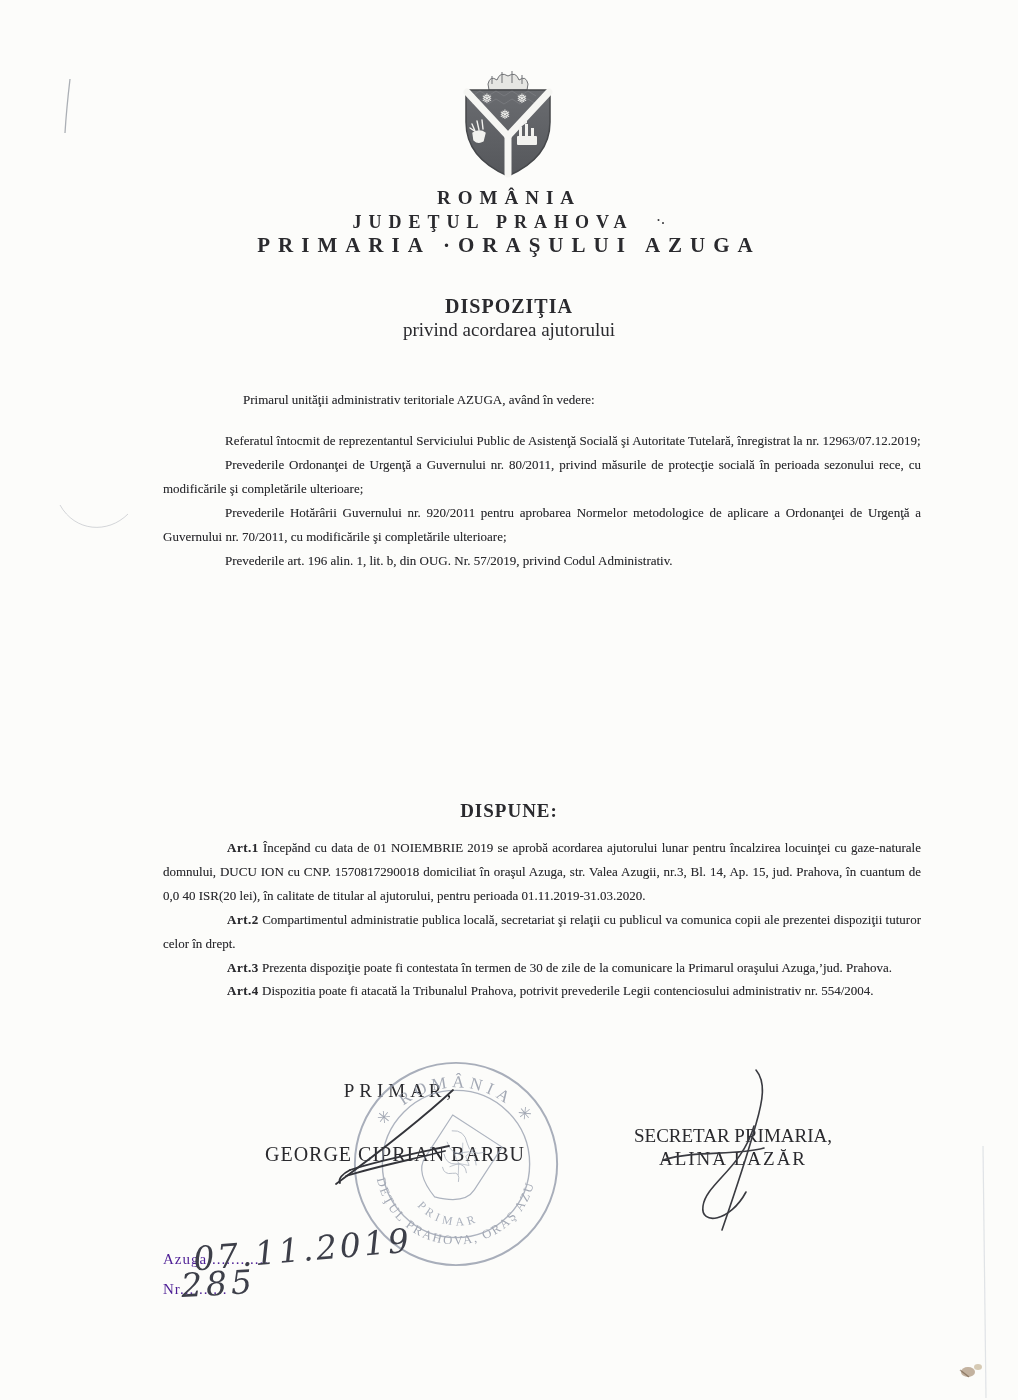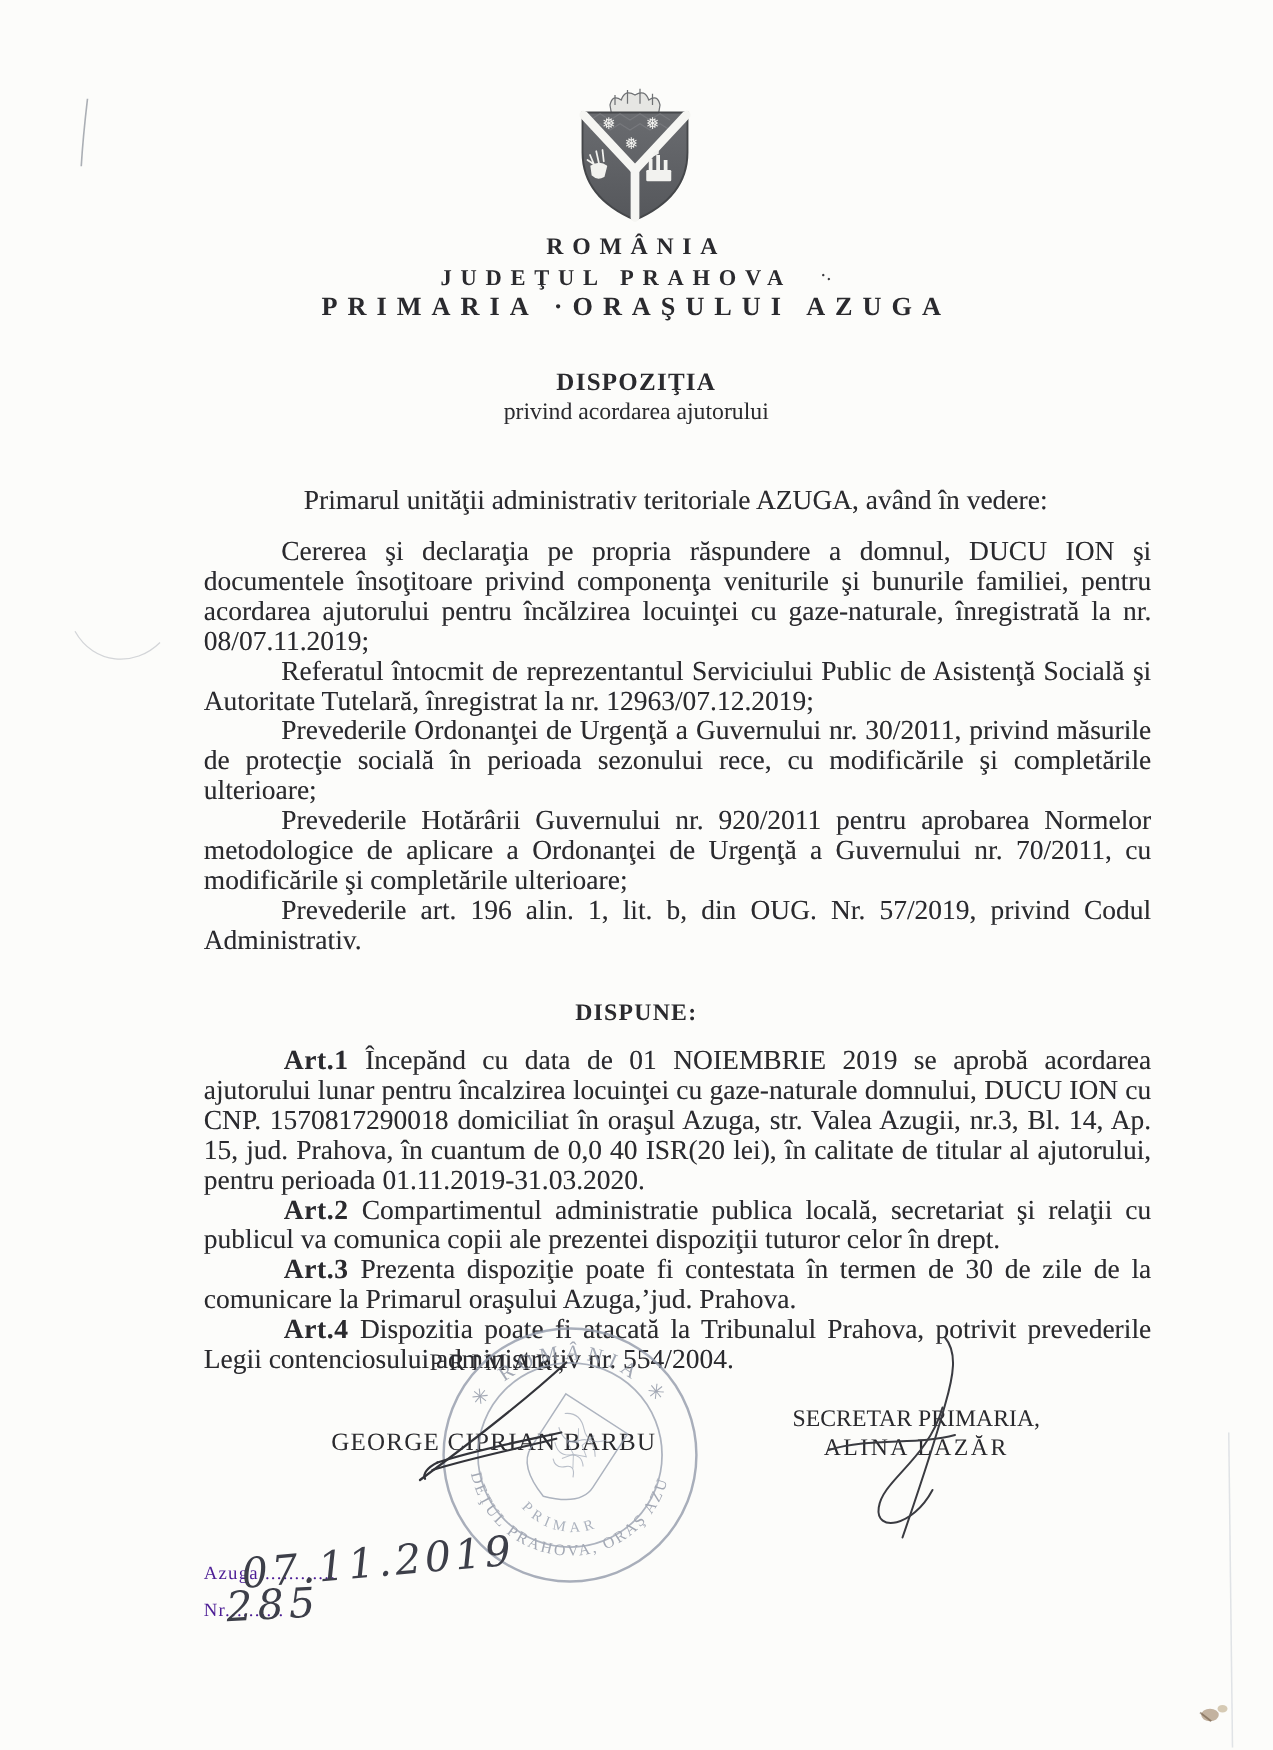--- a/index.html
+++ b/index.html
@@ -14,21 +14,21 @@
   .hdr{top:186px;left:0;width:1018px;text-align:center;line-height:23px;}
   .hdr .l1{font-weight:bold;font-size:19px;letter-spacing:7px;}
   .hdr .l2{font-weight:bold;font-size:18px;letter-spacing:7px;}
   .hdr .l3{font-weight:bold;font-size:21px;letter-spacing:8px;}
   .hdr .mark{font-size:12px;letter-spacing:1px;vertical-align:4px;color:#3a3a3e;}
   
   .ttl{top:294px;left:0;width:1018px;text-align:center;line-height:24px;}
   .ttl .t1{font-weight:bold;font-size:20px;letter-spacing:1px;}
   .ttl .t2{font-size:19px;}
   
-  .bodytxt{font-size:22px;line-height:23.9px;text-shadow:0 0 .5px rgba(40,40,45,.35);}
+  .bodytxt{font-size:13px;line-height:23.9px;text-shadow:0 0 .5px rgba(40,40,45,.35);}
   .intro{top:388px;left:163px;width:760px;text-indent:80px;}
   .cons{top:429px;left:163px;width:758px;}
   .cons p{margin:0;text-indent:62px;text-align:justify;}
   .dispune{top:764px;left:0;width:1018px;text-align:center;font-weight:bold;font-size:19px;letter-spacing:1px;margin-top:36px;}
   .arts{top:806px;left:163px;width:758px;margin-top:30px;}
   .arts p{margin:0;text-indent:64px;text-align:justify;}
   .arts b{letter-spacing:.5px;}
   
   .sig-primar-title{top:1080px;left:240px;width:320px;text-align:center;font-size:19px;letter-spacing:5px;}
   .sig-primar-name{top:1103px;left:210px;width:370px;text-align:center;font-size:20px;letter-spacing:1px;margin-top:40px;}
@@ -101,23 +101,22 @@
   </div>
 
   <div class="abs ttl">
     <div class="t1">DISPOZIŢIA</div>
     <div class="t2">privind acordarea ajutorului</div>
   </div>
 
   <div class="abs bodytxt intro">Primarul unităţii administrativ teritoriale AZUGA, având în vedere:</div>
 
   <div class="abs bodytxt cons">
-    <p>Cererea şi declaraţia pe propria răspundere a domnul, DUCU ION şi documentele însoţitoare privind componenţa veniturile şi bunurile familiei, pentru acordarea ajutorului pentru încălzirea locuinţei cu gaze-naturale, înregistrată la nr. 08/07.11.2019;</p>
     <p>Referatul întocmit de reprezentantul Serviciului Public de Asistenţă Socială şi Autoritate Tutelară, înregistrat la nr. 12963/07.12.2019;</p>
-    <p>Prevederile Ordonanţei de Urgenţă a Guvernului nr. 30/2011, privind măsurile de protecţie socială în perioada sezonului rece, cu modificările şi completările ulterioare;</p>
+    <p>Prevederile Ordonanţei de Urgenţă a Guvernului nr. 80/2011, privind măsurile de protecţie socială în perioada sezonului rece, cu modificările şi completările ulterioare;</p>
     <p>Prevederile Hotărârii Guvernului nr. 920/2011 pentru aprobarea Normelor metodologice de aplicare a Ordonanţei de Urgenţă a Guvernului nr. 70/2011, cu modificările şi completările ulterioare;</p>
     <p>Prevederile art. 196 alin. 1, lit. b, din OUG. Nr. 57/2019, privind Codul Administrativ.</p>
   </div>
 
   <div class="abs dispune">DISPUNE:</div>
 
   <div class="abs bodytxt arts">
     <p><b>Art.1</b><span> Începănd cu data de 01 NOIEMBRIE 2019 se aprobă acordarea ajutorului lunar pentru încalzirea locuinţei cu gaze-naturale domnului, DUCU ION cu CNP. 1570817290018 domiciliat în oraşul Azuga, str. Valea Azugii, nr.3, Bl. 14, Ap. 15, jud. Prahova, în cuantum de 0,0 40 ISR(20 lei), în calitate de titular al ajutorului, pentru perioada 01.11.2019-31.03.2020.</span></p>
     <p><b>Art.2</b><span> Compartimentul administratie publica locală, secretariat şi relaţii cu publicul va comunica copii ale prezentei dispoziţii tuturor celor în drept.</span></p>
     <p><b>Art.3</b><span> Prezenta dispoziţie poate fi contestata în termen de 30 de zile de la comunicare la Primarul oraşului Azuga,’jud. Prahova.</span></p>

